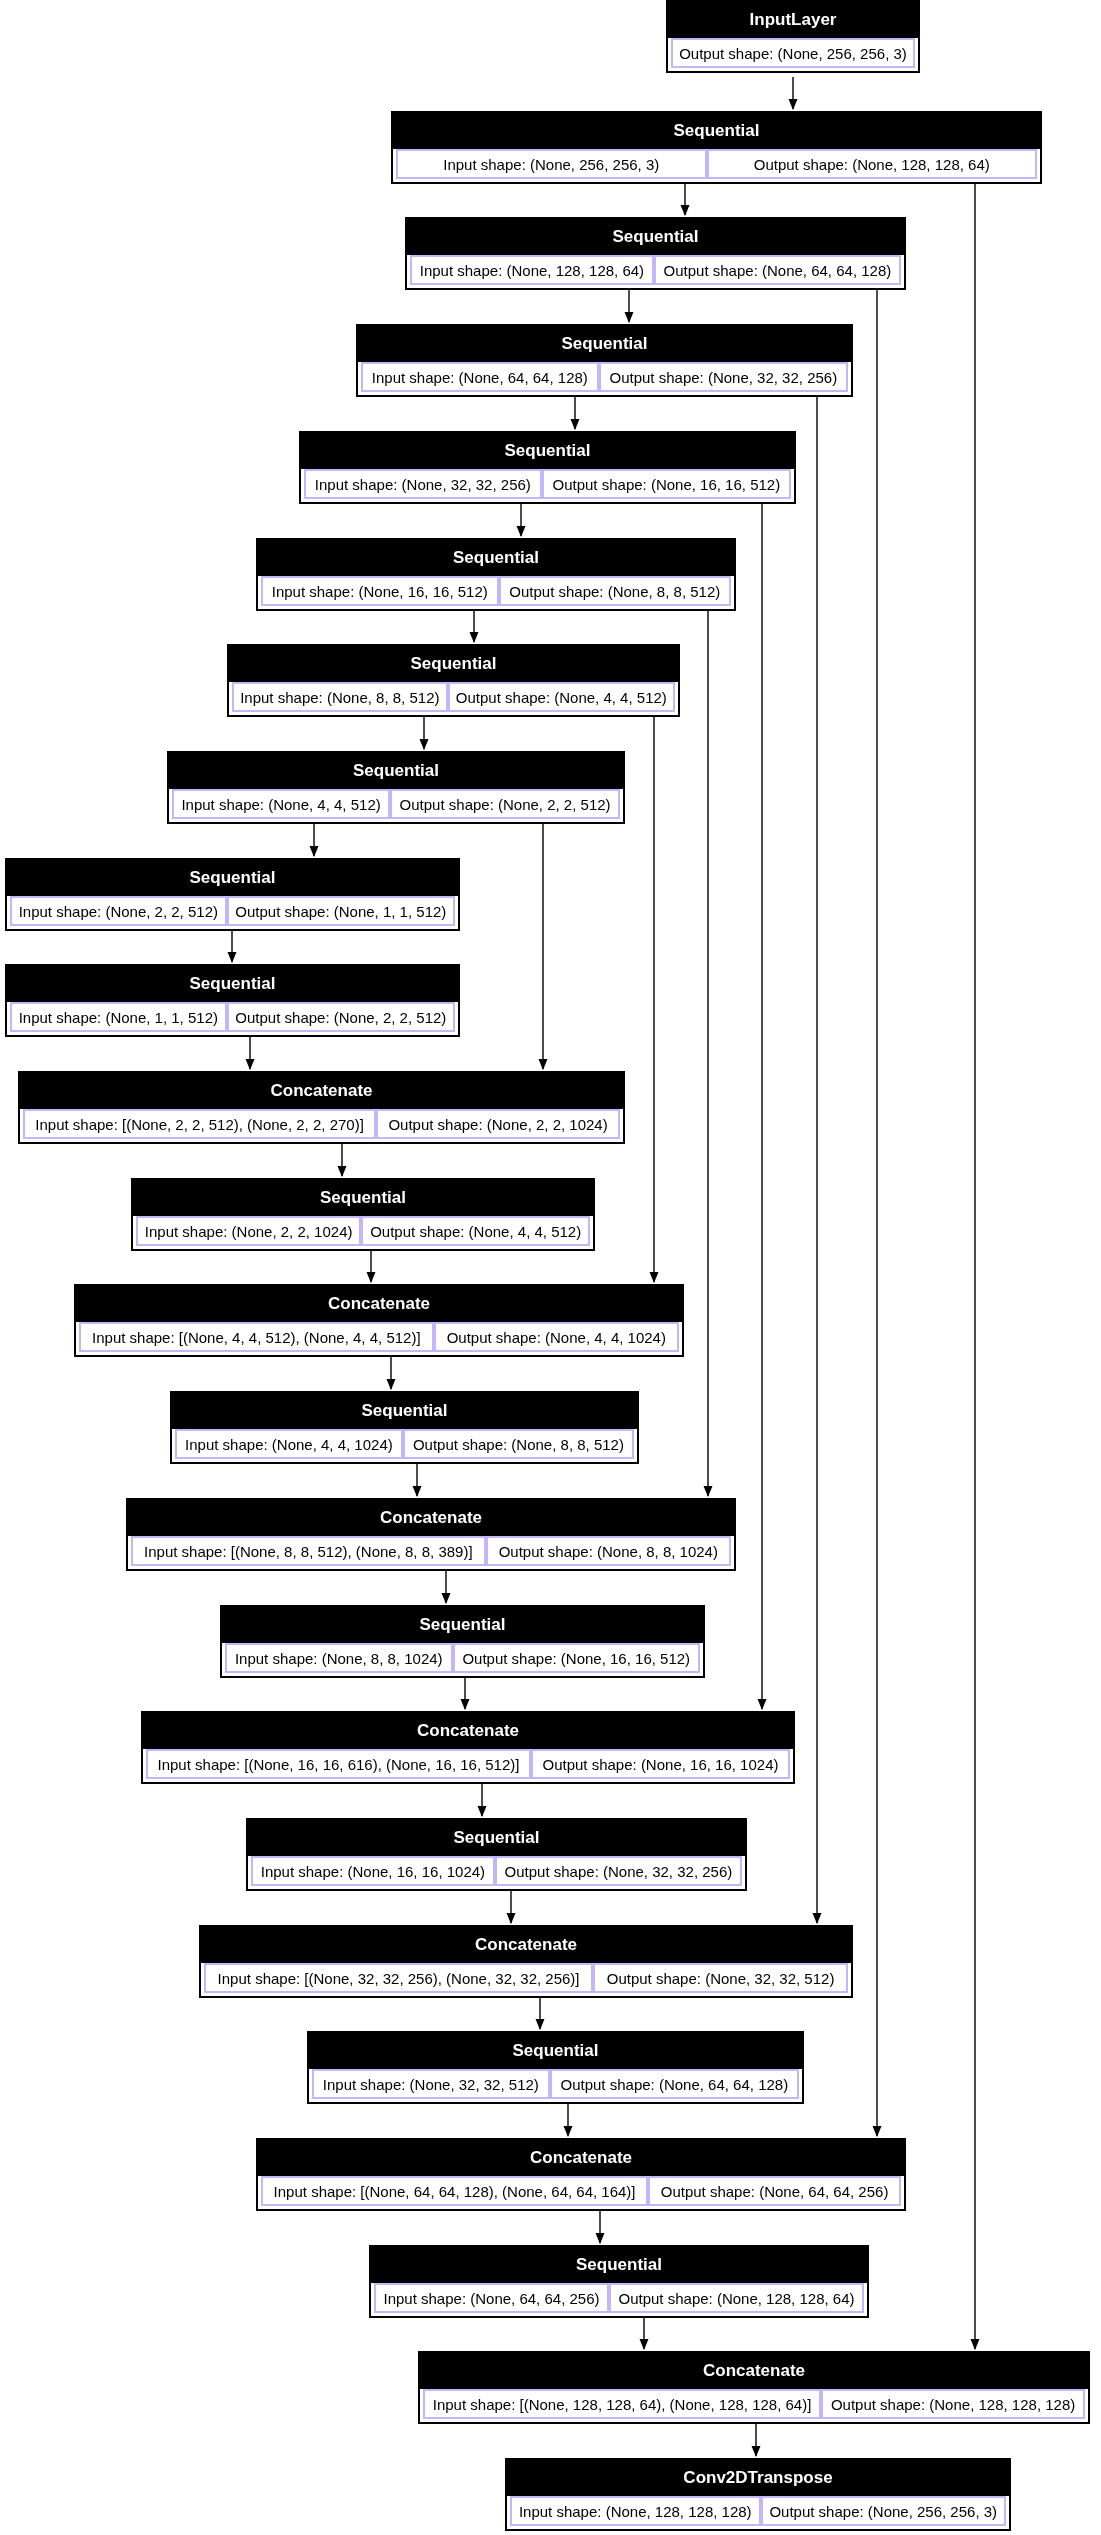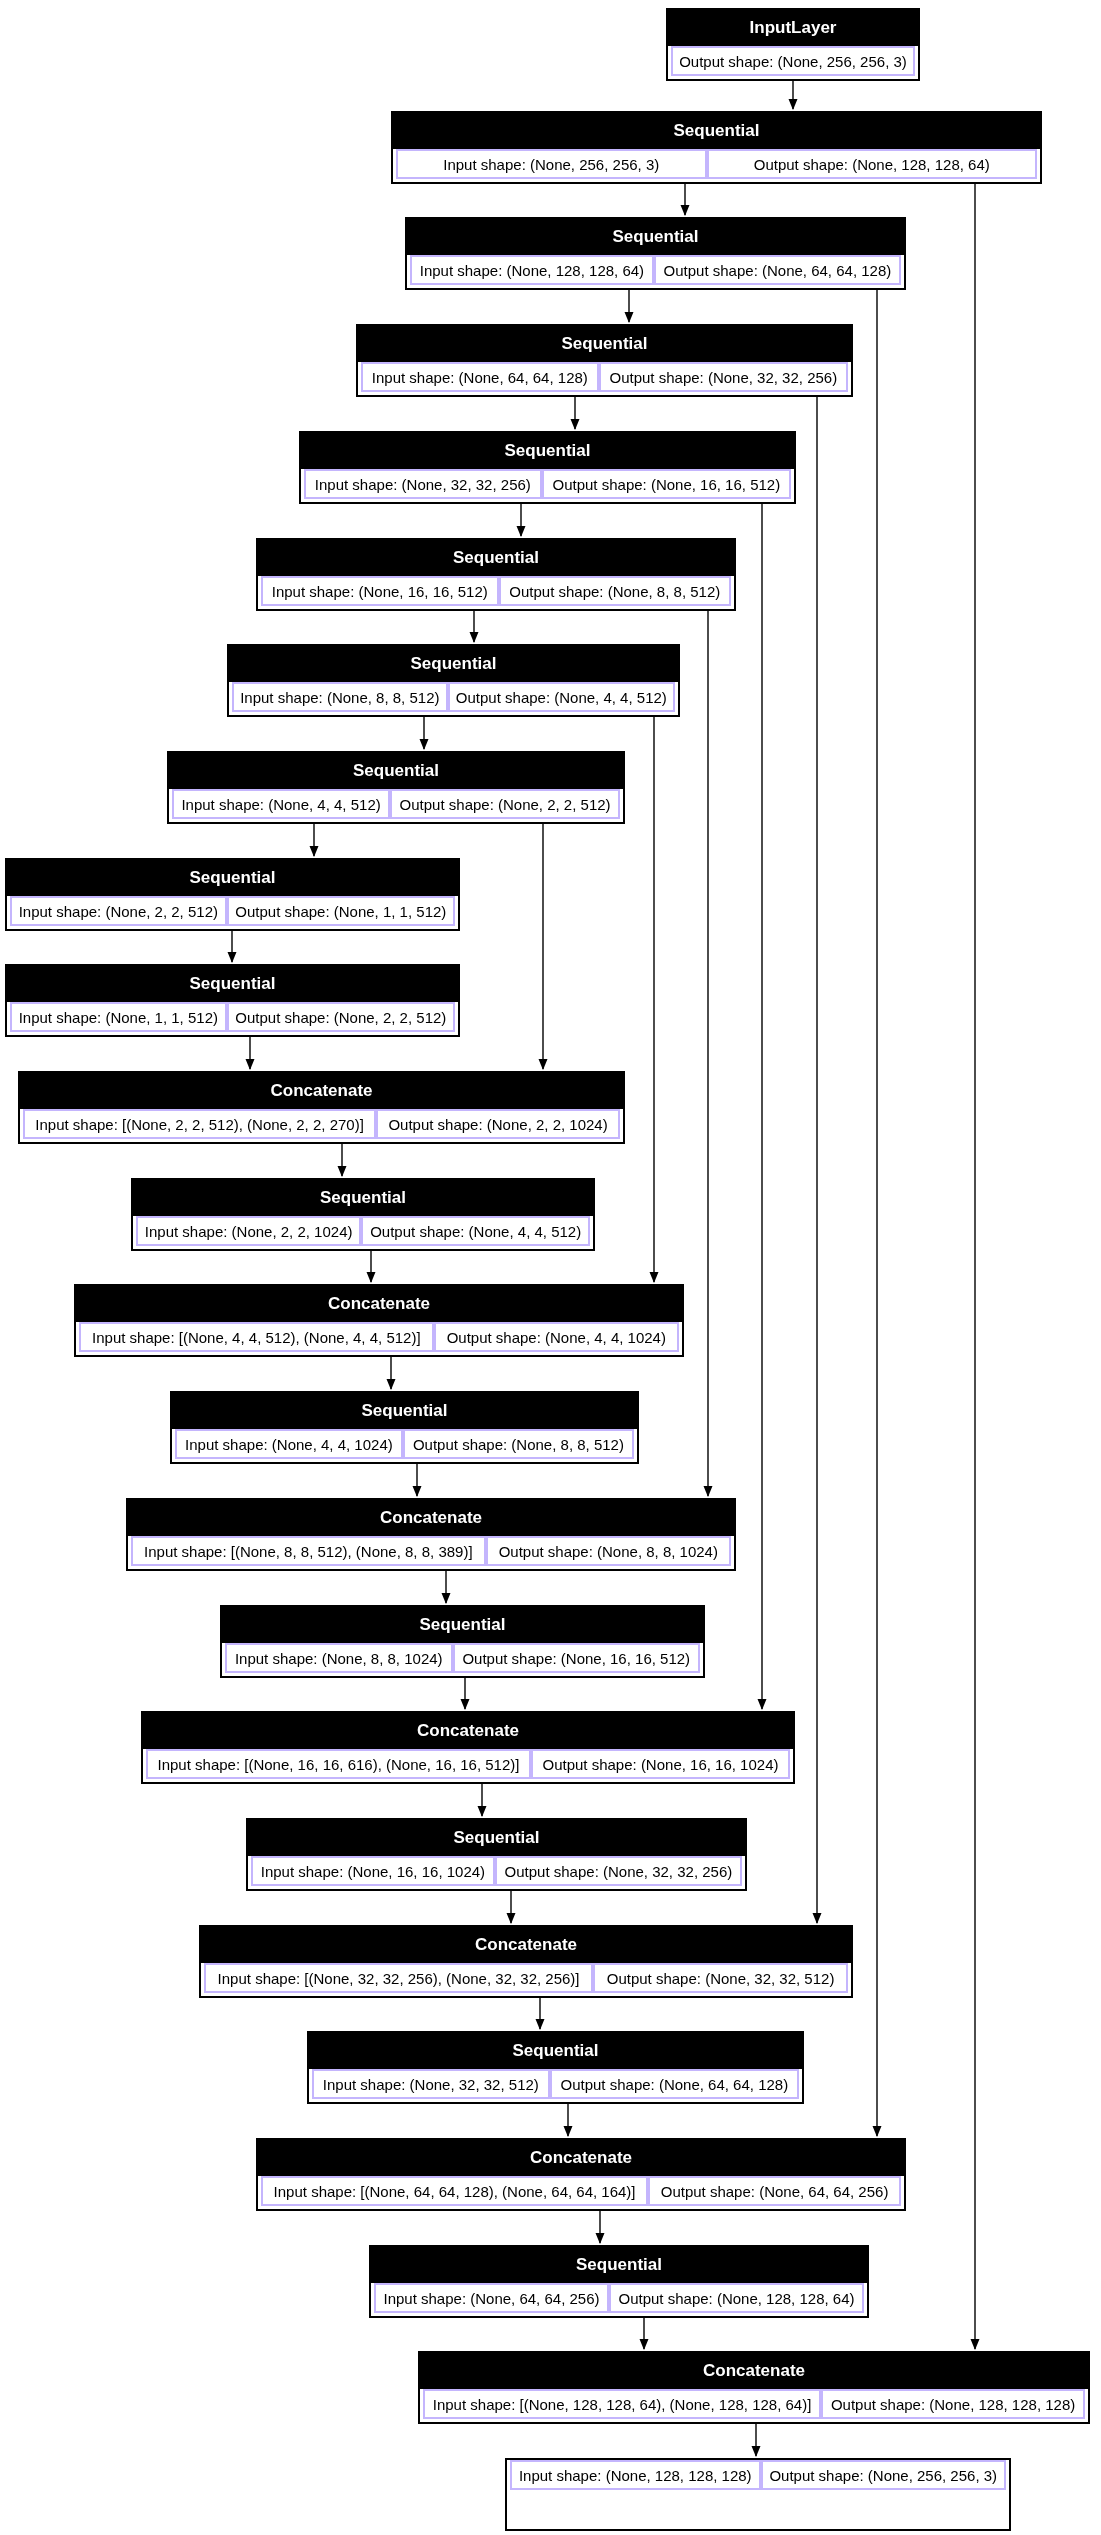--- a/index.html
+++ b/index.html
@@ -58,21 +58,21 @@
       <path marker-end="url(#ah)" d="M975,184 V2349"></path>
       <path marker-end="url(#ah)" d="M877,290 V2136"></path>
       <path marker-end="url(#ah)" d="M817,397 V1923"></path>
       <path marker-end="url(#ah)" d="M762,504 V1709"></path>
       <path marker-end="url(#ah)" d="M708,611 V1496"></path>
       <path marker-end="url(#ah)" d="M654,717 V1282"></path>
       <path marker-end="url(#ah)" d="M543,824 V1069"></path>
     </g>
   </svg>
 
-  <div class="node" style="left:666px;top:8px;width:254px">
+  <div class="node" style="left:666px;top:0;width:254px">
     <div class="title">InputLayer</div>
     <div class="cells">
       <div class="cell">
           <span class="lbl">Output shape: </span>
           <span class="val">(None, 256, 256, 3)</span>
         </div>
     </div>
   </div>
 
   <div class="node" style="left:391px;top:111px;width:651px">
@@ -377,20 +377,21 @@
           <span class="val">[(None, 128, 128, 64), (None, 128, 128, 64)]</span>
         </div>
       <div class="cell">
           <span class="lbl">Output shape: </span>
           <span class="val">(None, 128, 128, 128)</span>
         </div>
     </div>
   </div>
 
   <div class="node" style="left:505px;top:2458px;width:506px">
+    <div class="title">Conv2DTranspose</div>
     <div class="cells">
       <div class="cell">
           <span class="lbl">Input shape: </span>
           <span class="val">(None, 128, 128, 128)</span>
         </div>
       <div class="cell">
           <span class="lbl">Output shape: </span>
           <span class="val">(None, 256, 256, 3)</span>
         </div>
     </div>

